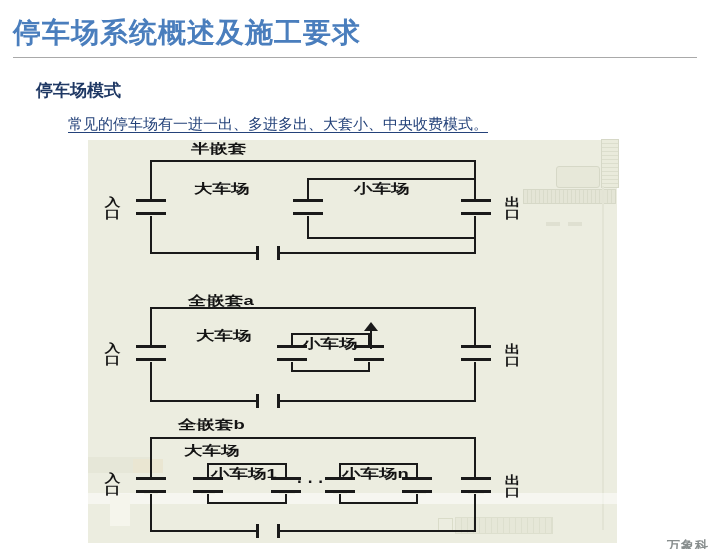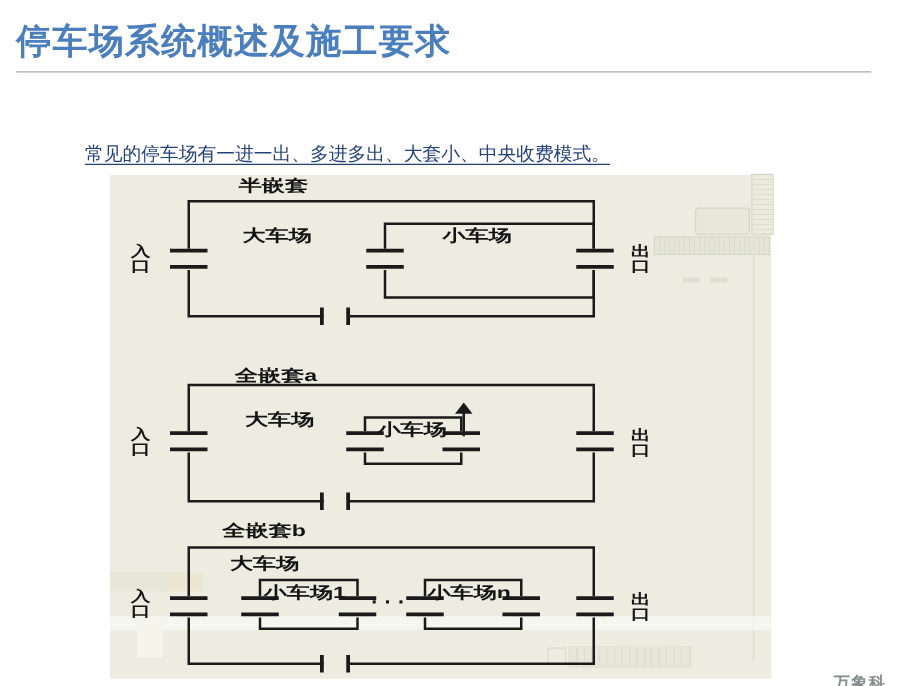--- a/index.html
+++ b/index.html
@@ -51,20 +51,21 @@
               border-left:7px solid transparent;border-right:7px solid transparent;
               border-bottom:9px solid #1A1A1A;}
 </style>
 </head>
 <body>
 
 <div class="slide">
 
   <div class="page-title">停车场系统概述及施工要求</div>
   <div class="title-rule"></div>
+  <div class="section-heading">停车场模式</div>
   <div class="body-text">常见的停车场有一进一出、多进多出、大套小、中央收费模式。</div>
 
   <div class="panel"></div>
 
   <div class="wm wm-ladder"></div>
   <div class="wm wm-screen"></div>
   <div class="wm wm-keyboard"></div>
   <div class="wm wm-dash-a"></div>
   <div class="wm wm-dash-b"></div>
   <div class="wm wm-vedge"></div>

